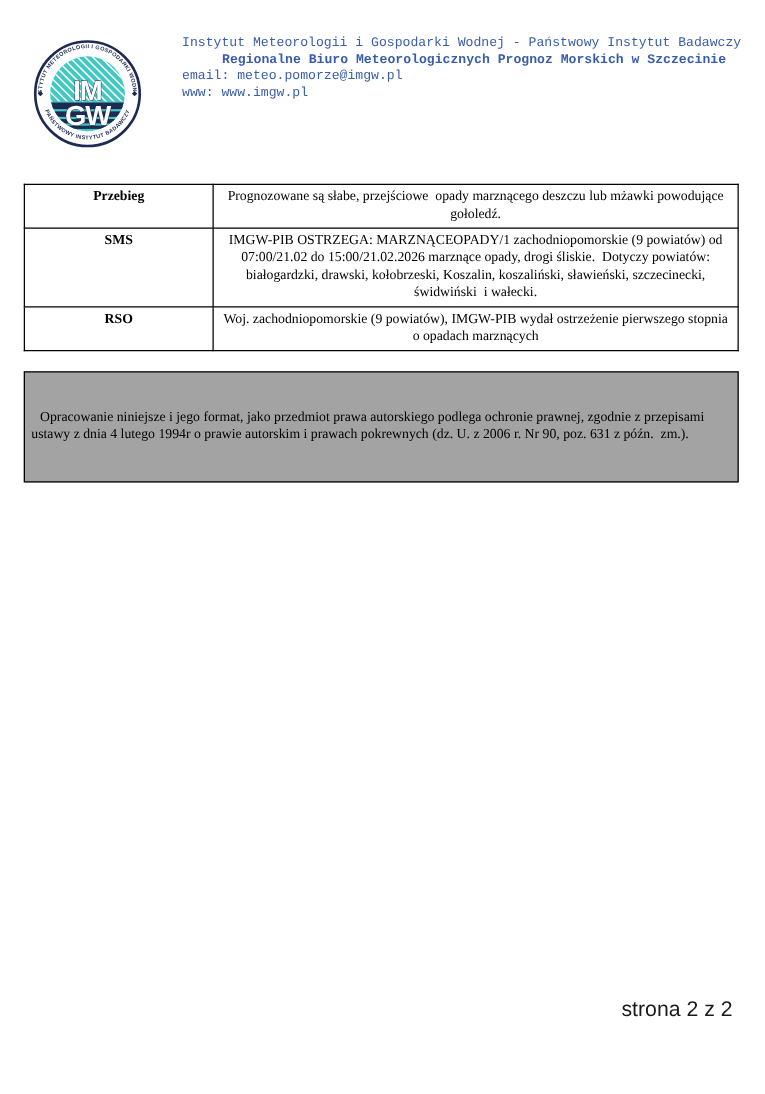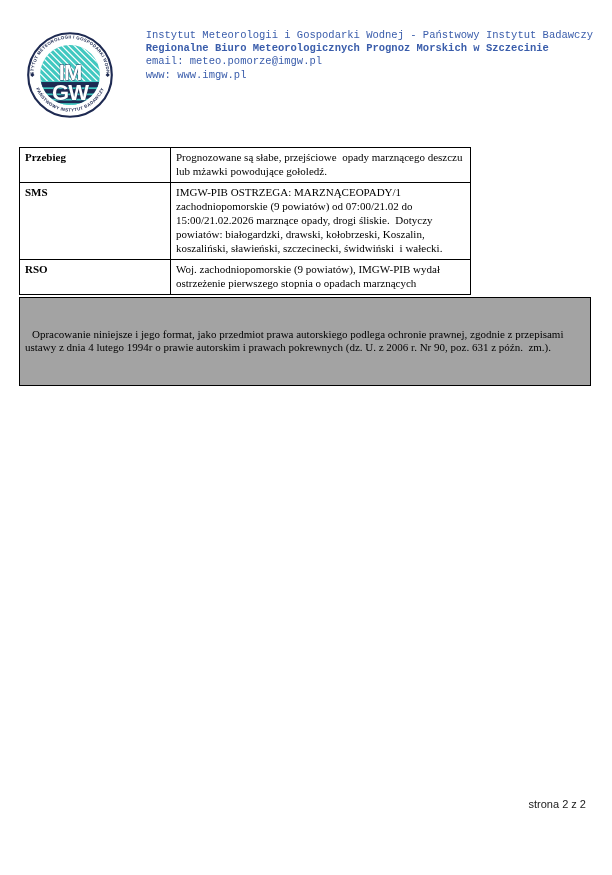--- a/index.html
+++ b/index.html
@@ -7,44 +7,44 @@
     position:relative; width:612px; height:875px; background:#ffffff;
     overflow:hidden; font-family:"Liberation Serif", serif;
   }
   
   .logo { position:absolute; left:26px; top:29px; }
   .org-block {
     position:absolute; top:29px; right:19px; 
     font-family:Liberation Mono, monospace; font-size:10.5px;
     line-height:13.2px; color:#3a5dab;
   }
-  .org-bold { font-weight:bold; }
+  .org-bold { font-weight:bold;margin-left:32px; }
   
   .info-table {
-    position:absolute; left:19px; top:147px; width:452px;
-    border-collapse:collapse; table-layout:fixed;
+    position:absolute; left:19px; top:147px; width:572px;
+    border-collapse:collapse; table-layout:fixed;text-align:center;
   }
   .info-table td {
     border:1px solid #000; vertical-align:top;
     font-family:"Liberation Serif", serif; font-size:11px; line-height:14px;
     padding:2px 5px 4px 5px; color:#000; white-space:pre-wrap;
   }
   .info-table td.label { width:140px; font-weight:bold; }
   
   .copyright {
     position:absolute; left:19px; top:297px; width:560px;
     background:#a3a3a3; border:1px solid #000; padding:3px 5px 4px 5px;
     font-family:"Liberation Serif", serif; font-size:11px; line-height:13.4px;
     color:#000; white-space:pre-wrap;
   }
   .copyright .para { text-indent:7px; }
   
   .page-num {
     position:absolute; right:26px; top:798px;
-    font-family:"Liberation Sans", sans-serif; font-size:11px; color:#1a1a1a;
+    font-family:"Liberation Sans", sans-serif; font-size:17px; color:#1a1a1a;
   }
   
   .monogram {
     font-family:"Liberation Sans", sans-serif; font-weight:bold;
     fill:#ffffff; stroke:#1e2a52; stroke-width:0.9px; paint-order:stroke;
     letter-spacing:-1px;
   }
   .ring-text {
     font-family:"Liberation Sans", sans-serif; font-weight:bold;
     font-size:5px; letter-spacing:0.35px; fill:#1e2a52;

